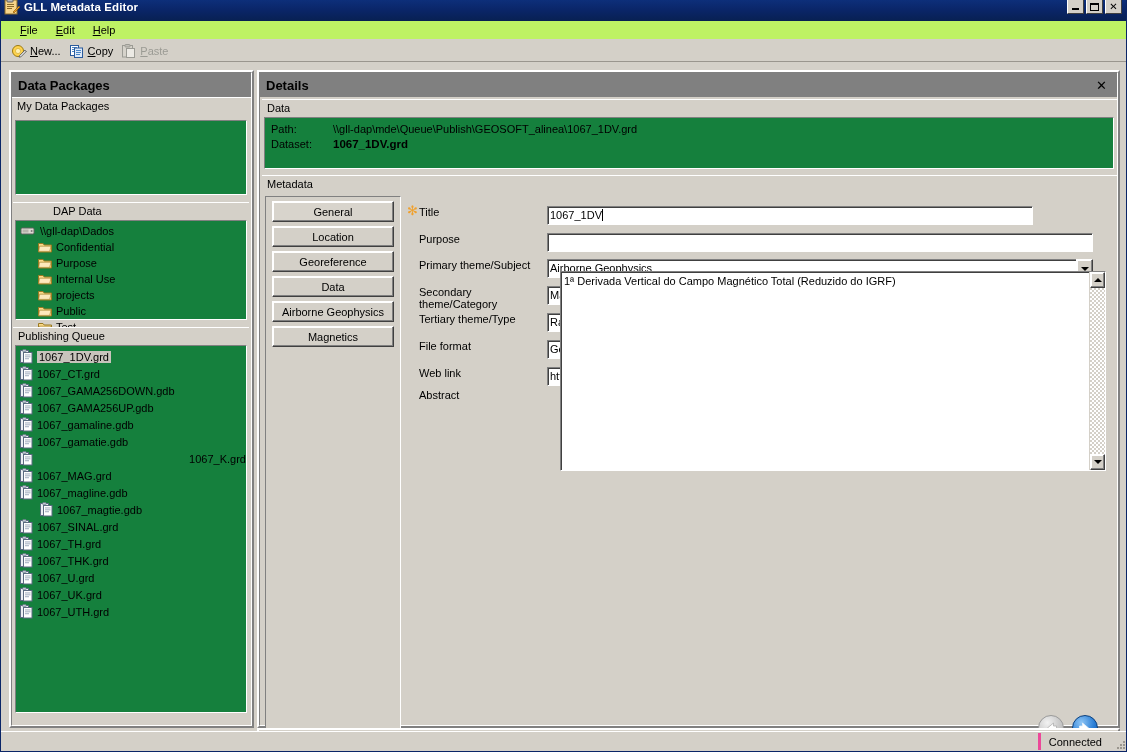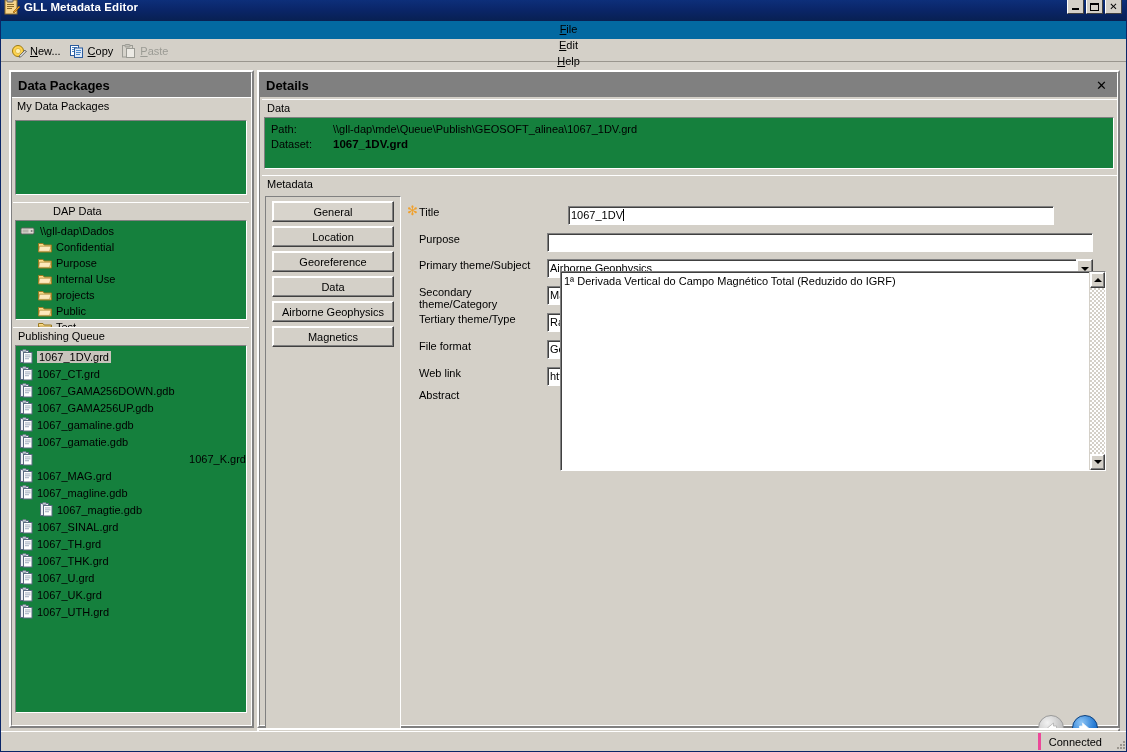--- a/index.html
+++ b/index.html
@@ -53,25 +53,24 @@
     font-size: 10px; line-height: 1; color: #000;
     font-family: "Liberation Sans", sans-serif;
     cursor: default;
   }
   .win-btn .glyph-min { width:7px; height:2px; background:#000; margin-top:5px; }
   .win-btn .glyph-max { width:9px; height:8px; border:1px solid #000; border-top-width:2px; }
 
   
   .menubar {
     height: 19px;
-    background: #0369a1;
+    background: #bef264;
     display: flex; align-items: center;
     padding-left: 10px;
     border-bottom: 1px solid #d4d0c8;
-    flex-direction: column;
   }
   .menu-item {
     padding: 2px 9px;
     font-size: 11px;
     cursor: default;
   }
   .menu-item u { text-decoration: underline; }
 
   
   .toolbar {
@@ -723,21 +722,21 @@
               <button class="tabbtn">Data</button>
               <button class="tabbtn">Airborne Geophysics</button>
               <button class="tabbtn">Magnetics</button>
             </div>
 
           <div id="form-col">
             <div id="form-rows">
                 <div class="frow" style="left: 0px; top: 10px;">
                   <span class="flabel"><span class="req-star">✻</span><span>Title</span></span>
                   <span style="width: 546px;">
-                    <span class="fin" style="display: block; width: 486px; margin-left: 21px;">1067_1DV<span class="caret"></span></span>
+                    <span class="fin" style="display: block; width: 486px;">1067_1DV<span class="caret"></span></span>
                   </span>
                 </div>
                 <div class="frow" style="left: 0px; top: 37px;">
                   <span class="flabel"><span>Purpose</span></span>
                   <span style="width: 546px;">
                     <span class="fin" style="display: block; width: 546px;"></span>
                   </span>
                 </div>
                 <div class="frow" style="left: 0px; top: 63px;">
                   <span class="flabel"><span>Primary theme/Subject</span></span>

